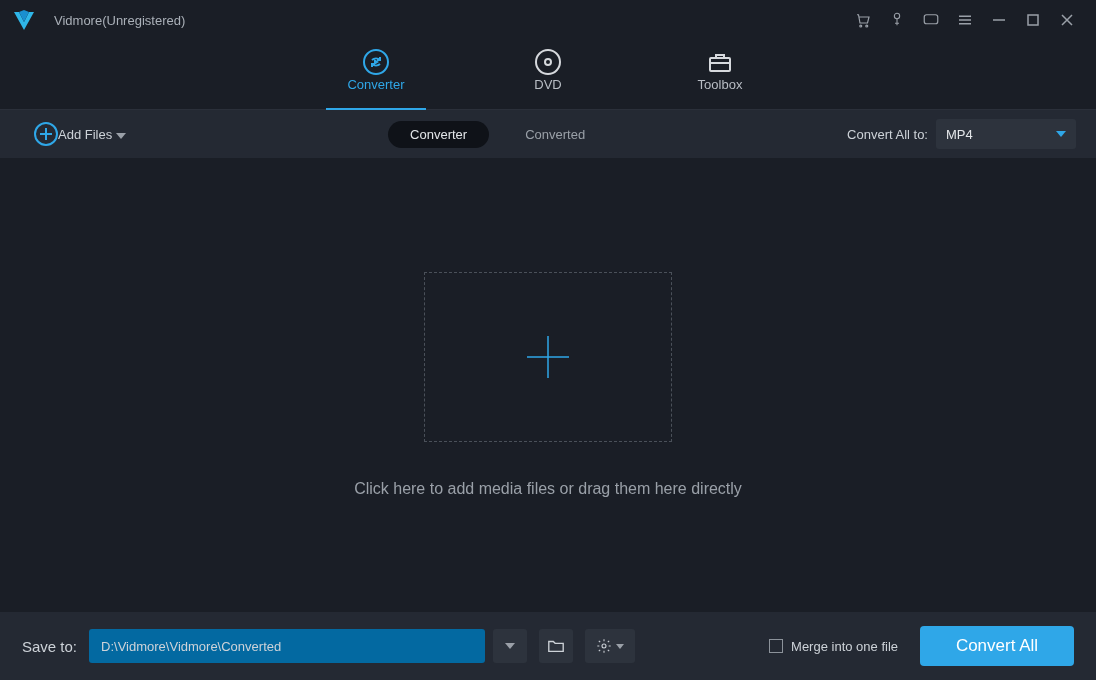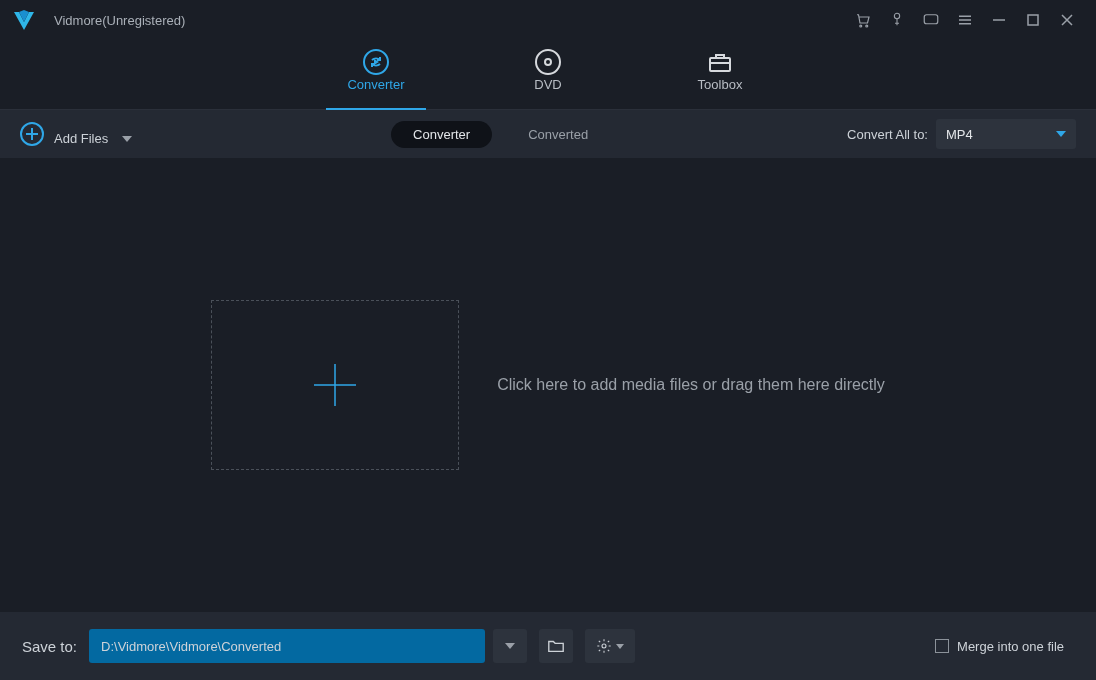--- a/index.html
+++ b/index.html
@@ -16,34 +16,34 @@
   
   .nav { height: 70px; display: flex; align-items: flex-end; justify-content: center; gap: 72px; border-bottom: 1px solid #2b303a; }
   .nav-item { display: flex; flex-direction: column; align-items: center; gap: 0; padding-bottom: 17px; width: 100px; cursor: pointer; position: relative; }
   .nav-item .nav-label { font-size: 13px; color: #b8bdc4; }
   .nav-item.active .nav-label { color: #2fa7e8; }
   .nav-item.active::after { content: ""; position: absolute; bottom: -1px; left: 0; right: 0; height: 2px; background: #2fa7e8; }
   .nav-icon { width: 30px; height: 30px; display: flex; align-items: center; justify-content: center; }
 
   
   .subbar { height: 48px; background: #242933; display: flex; align-items: center; padding: 0 20px; }
-  .add-files { display: flex; align-items: flex-end; gap: 10px; cursor: pointer; }
+  .add-files { display: flex; align-items: center; gap: 0; cursor: pointer; margin-left: 14px; }
   .add-files .plus-circle { width: 24px; height: 24px; border: 2px solid #2fa7e8; border-radius: 50%; display: flex; align-items: center; justify-content: center; }
   .add-files .plus-circle svg { display: block; }
   .add-files-label { font-size: 13px; color: #cdd2d8; }
   .add-files .caret { margin-left: 4px; }
   .segmented { display: flex; align-items: center; gap: 36px; margin: 0 auto; }
   .seg-btn { font-size: 13px; color: #9aa0a8; cursor: pointer; }
   .seg-pill { background: #0f1218; border-radius: 18px; padding: 6px 22px; color: #e3e6e9; font-size: 13px; cursor: pointer; }
   .convert-all-to { display: flex; align-items: center; gap: 8px; }
   .convert-all-to-label { font-size: 13px; color: #cdd2d8; }
   .format-select { width: 140px; height: 30px; background: #2d333d; border-radius: 3px; display: flex; align-items: center; justify-content: space-between; padding: 0 10px; font-size: 13px; color: #e3e6e9; cursor: pointer; }
 
   
-  .main { height: 454px; display: flex; flex-direction: row; align-items: center; justify-content: center; gap: 38px; }
+  .main { height: 454px; display: flex; flex-direction: column; align-items: center; justify-content: center; gap: 38px; }
   .dropbox { width: 248px; height: 170px; border: 1px dashed #4a5059; display: flex; align-items: center; justify-content: center; cursor: pointer; }
   .drop-hint { font-size: 16px; color: #9aa0a8; }
 
   
   .footer { height: 68px; background: #242933; display: flex; align-items: center; padding: 0 22px; gap: 12px; }
   .save-to-label { font-size: 15px; color: #cdd2d8; }
   .path-select { flex: 0 0 396px; height: 34px; background: #0369a1; border-radius: 3px; display: flex; align-items: center; padding: 0 12px; font-size: 13px; color: #cdd2d8; }
   .path-drop { width: 34px; height: 34px; background: #2d333d; border-radius: 3px; display: flex; align-items: center; justify-content: center; cursor: pointer; margin-left: -4px; }
   .open-folder, .settings-drop { width: 34px; height: 34px; background: #2d333d; border-radius: 3px; display: flex; align-items: center; justify-content: center; cursor: pointer; }
   .settings-drop { width: 50px; gap: 4px; }
@@ -198,13 +198,14 @@
     </svg>
     <svg width="8" height="5" viewBox="0 0 10 6" fill="#9aa0a8">
         <path d="M0 0l5 6 5-6z"></path>
       </svg>
   </div>
   <div class="spacer"></div>
   <div class="merge-check">
     <div class="checkbox"></div>
     <span>Merge into one file</span>
   </div>
+  <div class="convert-all-btn">Convert All</div>
 </div>
 
 </body></html>

